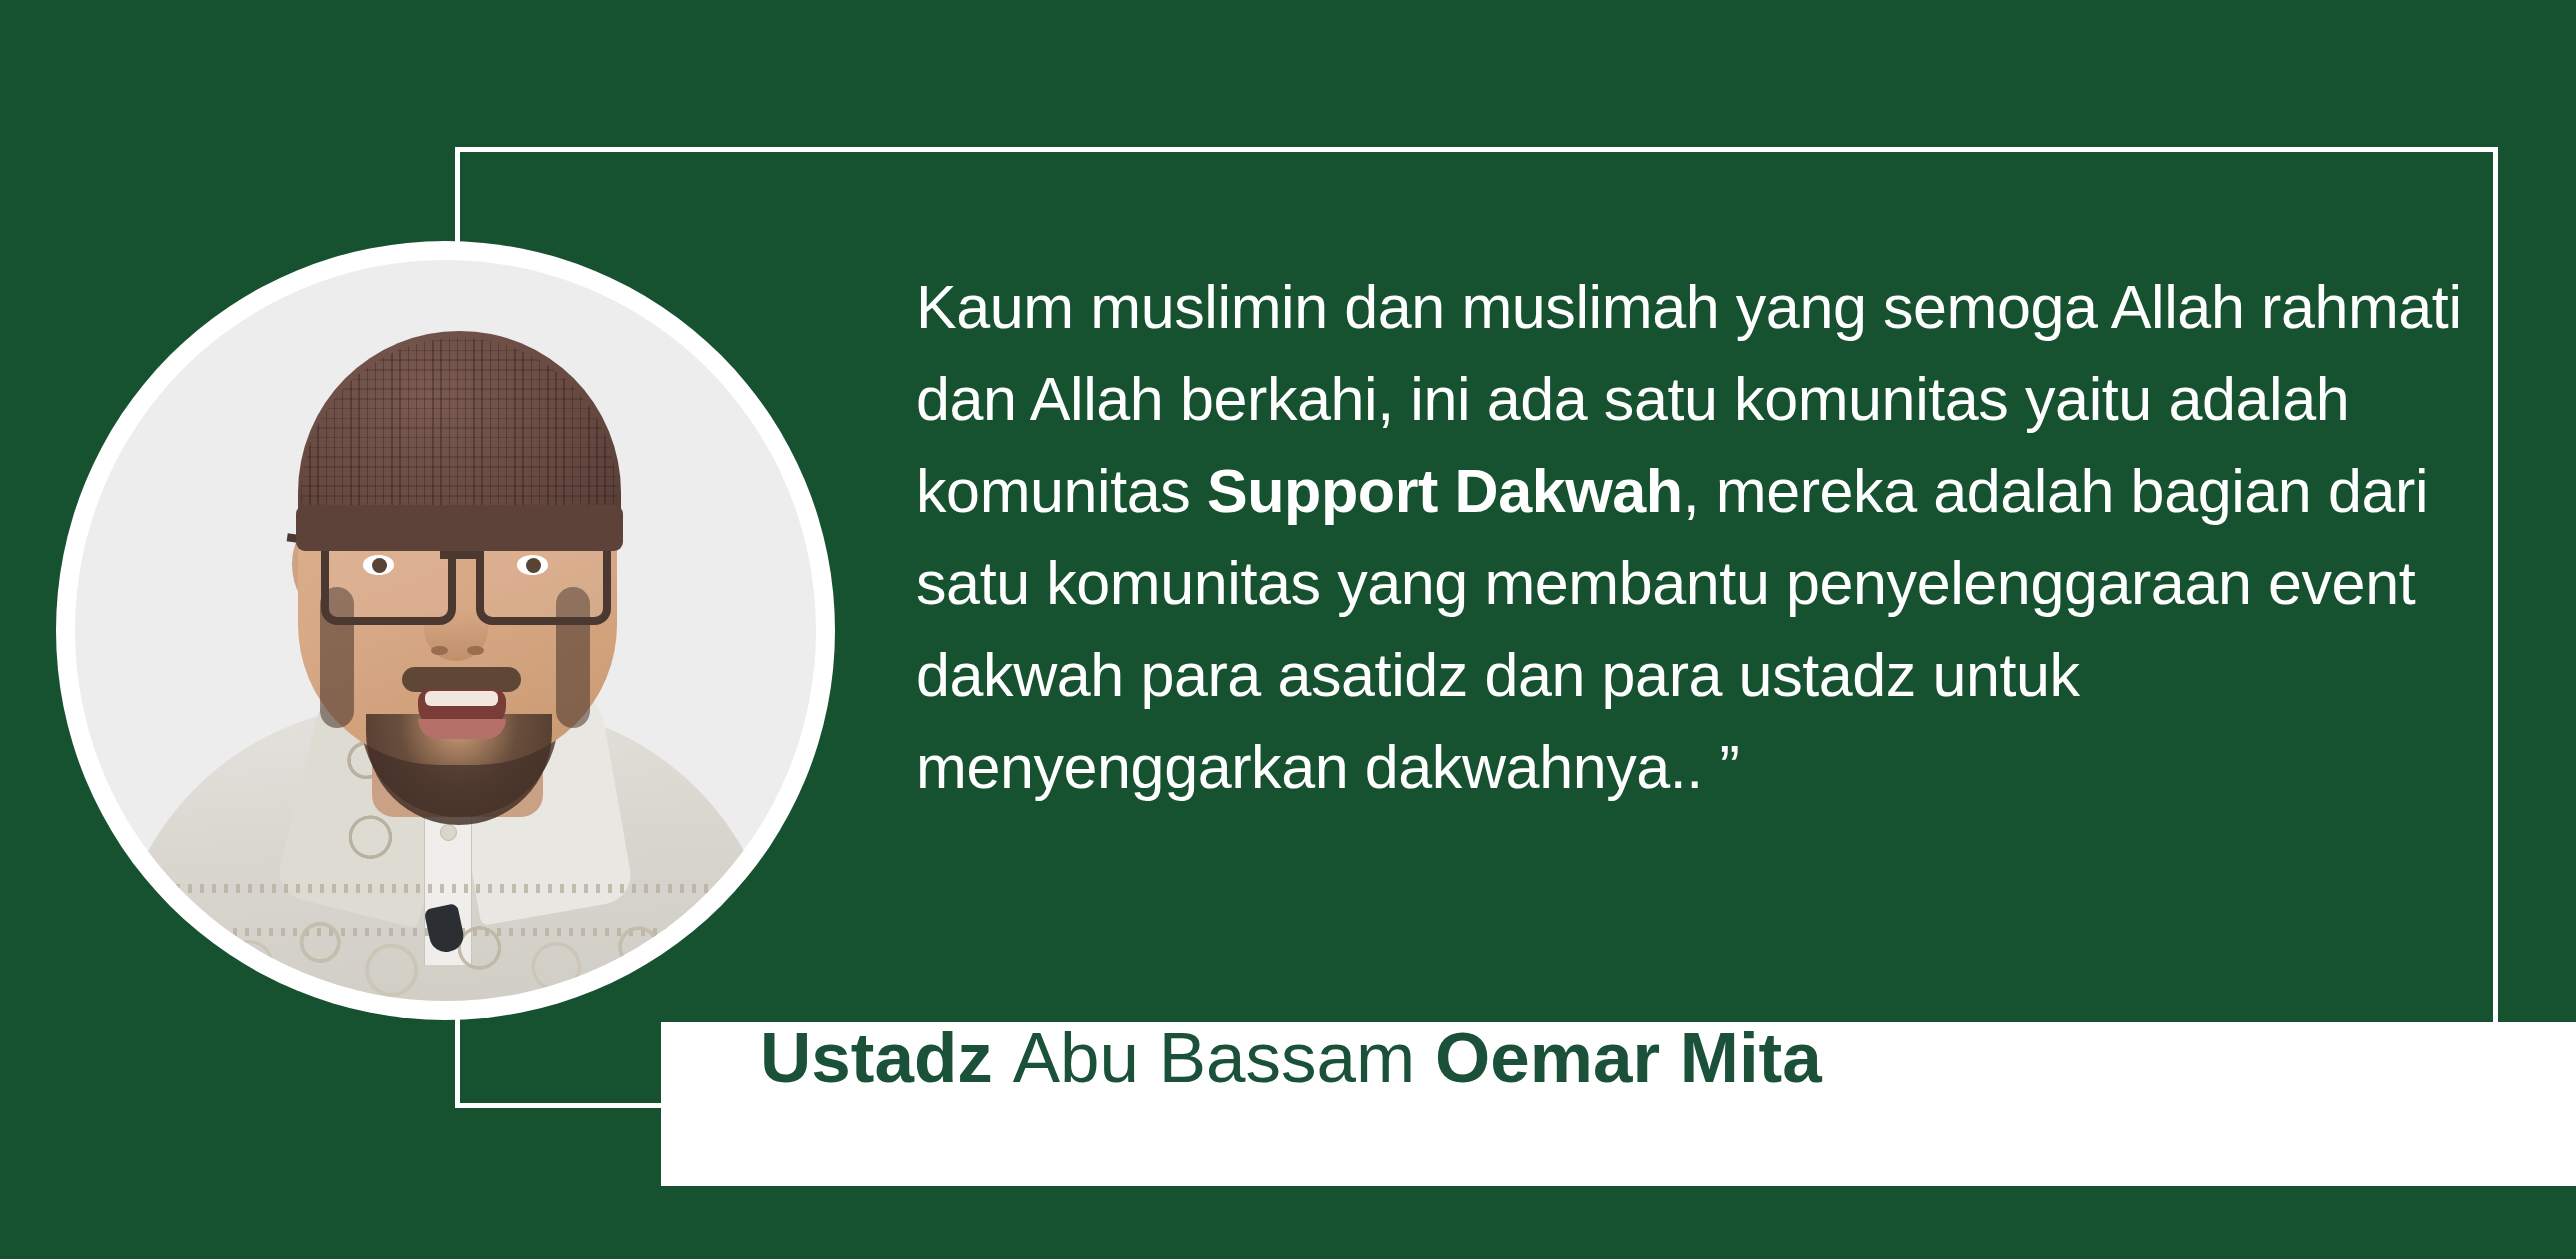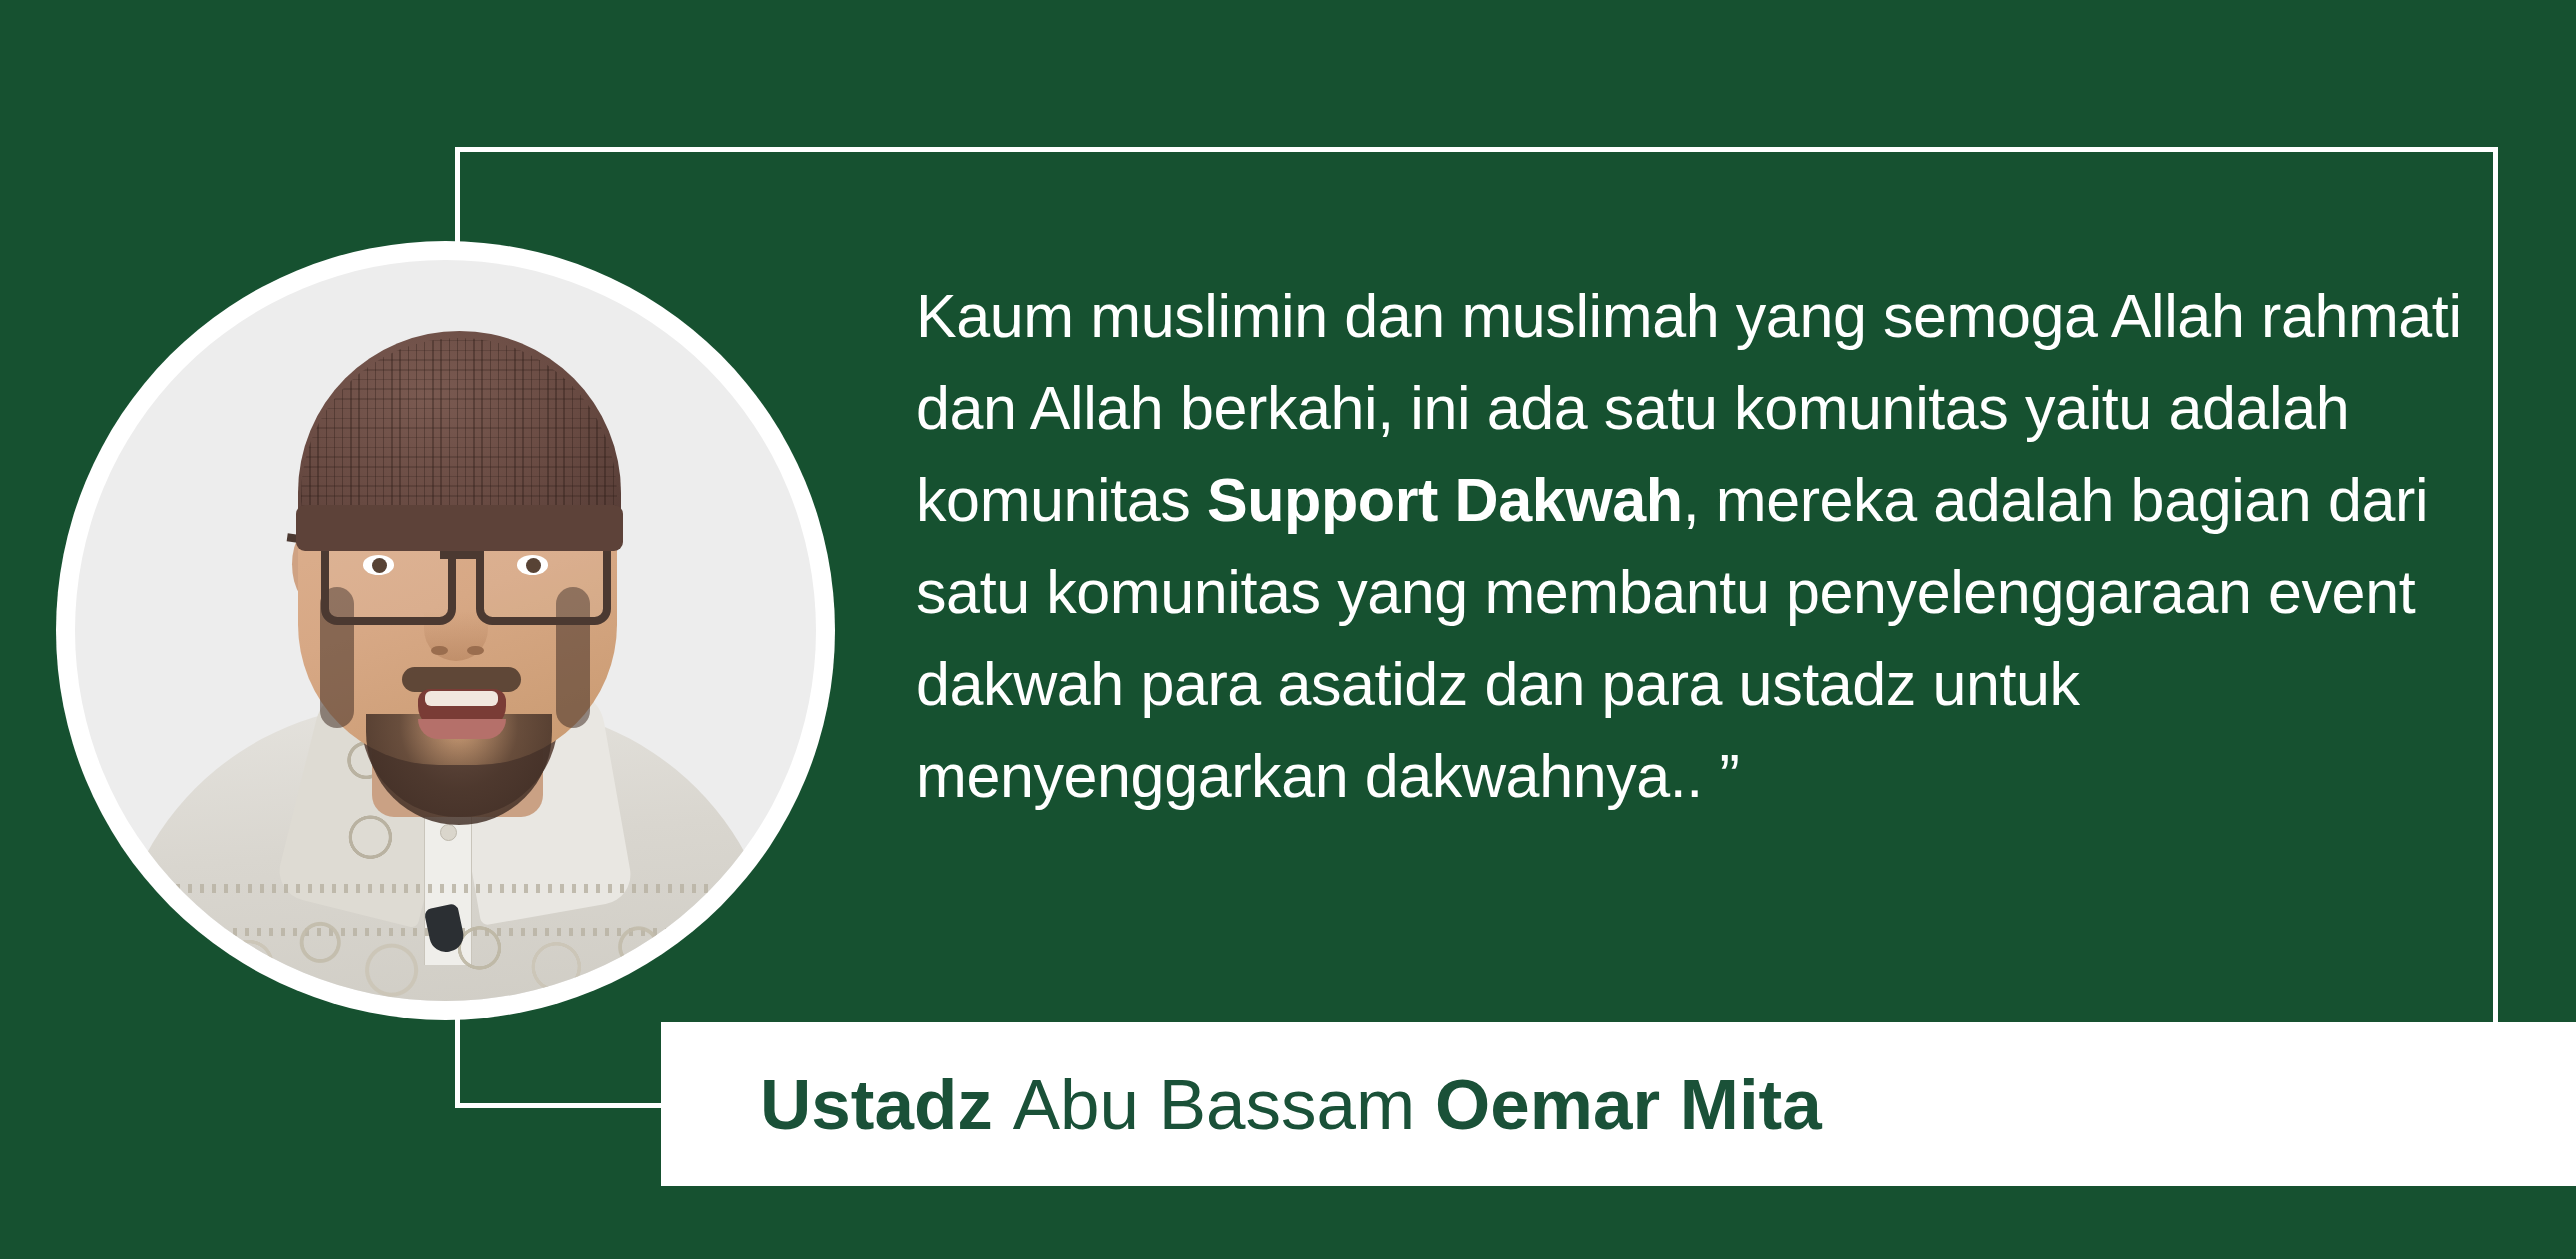--- a/index.html
+++ b/index.html
@@ -160,41 +160,41 @@
     left:291px;top:454px;width:186px;height:111px;
     background:radial-gradient(ellipse at 50% 10%,rgba(70,50,40,.0) 0%,rgba(70,50,40,.75) 45%,rgba(60,42,34,.92) 100%);
     border-radius:0 0 93px 93px;
   }
   #sideburn-l{left:245px;top:327px;width:34px;height:141px;background:rgba(70,50,40,.55);border-radius:18px;}
   #sideburn-r{left:481px;top:327px;width:34px;height:141px;background:rgba(70,50,40,.55);border-radius:18px;}
 
   
   #quote{
     position:absolute;
-    left:876px; top:209px;
+    left:876px; top:200px;
     width:1589px;
     z-index:4;
     color:#ffffff;
     font-family:"Liberation Sans", sans-serif;
     font-size:61px;
     line-height:92px;
     font-weight:400;
     letter-spacing:-0.4px;
   }
   #quote b{font-weight:700;}
 
   
   #name-bar{
     position:absolute;
     left:661px; top:1022px;
     width:1915px; height:164px;
     background:#ffffff;
     z-index:5;
     display:flex;
-    align-items:center;
+    align-items:flex-start;
   }
   #name-text{
     margin-left:99px;
     color:#1a5138;
     font-family:"Liberation Sans", sans-serif;
     font-size:71px;
     line-height:1;
     font-weight:400;
     letter-spacing:0px;
     white-space:nowrap;

